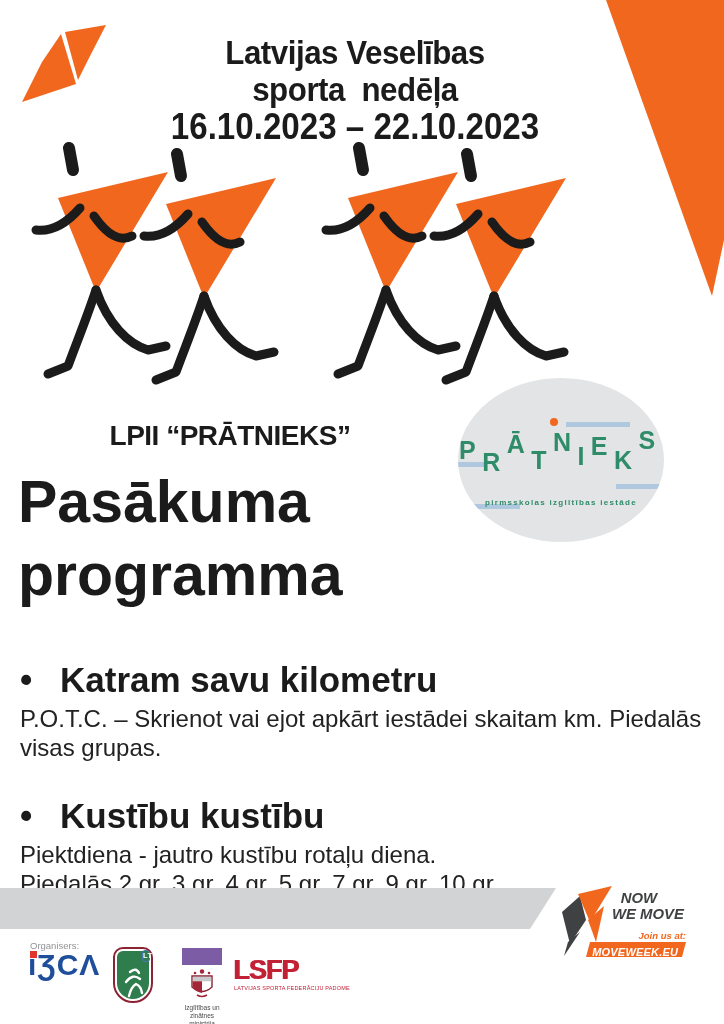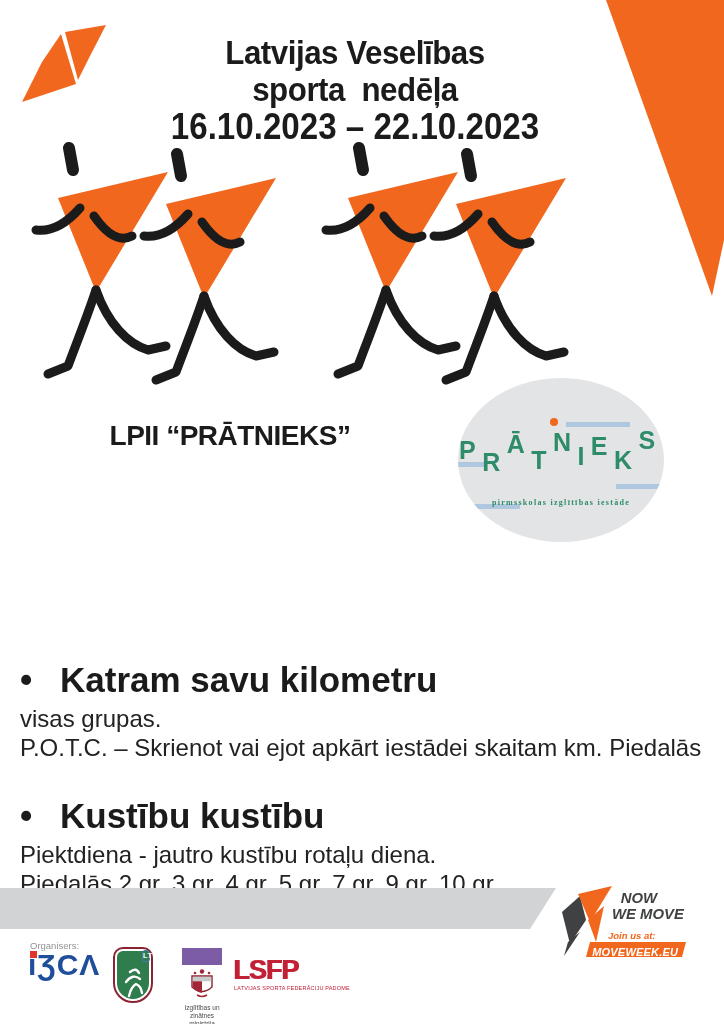--- a/index.html
+++ b/index.html
@@ -42,41 +42,41 @@
 
   
   .plogo{position:absolute;left:458px;top:378px;width:206px;height:164px;
          background:#E3E4E5;border-radius:50%;overflow:hidden;}
   .plogo .bar{position:absolute;height:5px;background:#AFC7DF;}
   .plogo .dot{position:absolute;width:8px;height:8px;border-radius:50%;background:var(--orange);}
   .pletters{position:absolute;left:0;top:58px;width:206px;}
   .pletters span{display:inline-block;font-weight:800;font-size:25px;color:var(--green);
                  letter-spacing:0;margin:0 1px;}
   .psub{position:absolute;left:0;top:120px;width:206px;text-align:center;
-        font-size:8px;font-weight:700;letter-spacing:1.3px;color:var(--green);font-family:Liberation Serif, serif;}
+        font-size:8px;font-weight:700;letter-spacing:1.3px;color:var(--green);}
 
   
   .events{position:absolute;left:20px;top:660px;width:694px;}
   .event{margin-bottom:34px;}
   .event-title{font-size:35px;font-weight:800;margin-bottom:4px;}
   .event-title .bullet{display:inline-block;width:40px;font-weight:700;}
   .event-line{font-size:24px;line-height:29px;color:#222;}
 
   
   .gray-band{position:absolute;left:0;top:888px;width:556px;height:41px;
              background:var(--band_gray);
              clip-path:polygon(0 0,100% 0,calc(100% - 26px) 100%,0 100%);}
 
   
   .nwm{position:absolute;left:556px;top:882px;width:162px;height:84px;}
   .nwm-icon{position:absolute;left:2px;top:4px;}
   .nwm-text{position:absolute;left:56px;top:8px;font-style:italic;font-weight:800;
             color:var(--nwm_dark);line-height:16px;font-size:15.5px;letter-spacing:0;transform:scaleX(.96);transform-origin:0 0;}
   .nwm-text .l1{padding-left:9px;}
-  .nwm-join{position:absolute;left:52px;top:48px;width:78px;text-align:left;
+  .nwm-join{position:absolute;left:52px;top:48px;width:78px;text-align:right;
             font-style:italic;font-weight:700;font-size:9.5px;color:var(--orange);}
   .nwm-site{position:absolute;left:32px;top:60px;width:96px;height:15px;background:var(--orange);
             transform:skewX(-15deg);text-align:center;}
   .nwm-site span{display:inline-block;transform:skewX(15deg);color:#fff;font-style:italic;
                  font-weight:800;font-size:11px;line-height:15px;letter-spacing:.2px;}
 
   
   .organisers{position:absolute;left:30px;top:940px;font-size:9.5px;color:#919396;}
   .isca{position:absolute;left:28px;top:949px;font-weight:800;font-size:30px;line-height:32px;
         color:var(--isca_blue);letter-spacing:1px;}
@@ -150,28 +150,32 @@
       <span style="transform:translateY(10px)">T</span>
       <span style="transform:translateY(-8px)">N</span>
       <span style="transform:translateY(6px)">I</span>
       <span style="transform:translateY(-4px)">E</span>
       <span style="transform:translateY(10px)">K</span>
       <span style="transform:translateY(-10px)">S</span>
     </div>
     <div class="psub">pirmsskolas izglītības iestāde</div>
   </div>
 
+  <div class="program-title">
+    <div>Pasākuma</div>
+    <div>programma</div>
+  </div>
 
   <div class="events">
     <div class="event">
       <div class="event-title">
         <span class="bullet">•</span><span>Katram savu kilometru</span>
       </div>
+      <div class="event-line">P.O.T.C. – Skrienot vai ejot apkārt iestādei skaitam km. Piedalās</div>
       <div class="event-line">visas grupas.</div>
-      <div class="event-line">P.O.T.C. – Skrienot vai ejot apkārt iestādei skaitam km. Piedalās</div>
     </div>
     <div class="event">
       <div class="event-title">
         <span class="bullet">•</span><span>Kustību kustību</span>
       </div>
       <div class="event-line">Piektdiena - jautro kustību rotaļu diena.</div>
       <div class="event-line">Piedalās 2.gr.,3.gr.,4.gr.,5.gr.,7.gr.,9.gr.,10.gr.</div>
     </div>
   </div>
 

